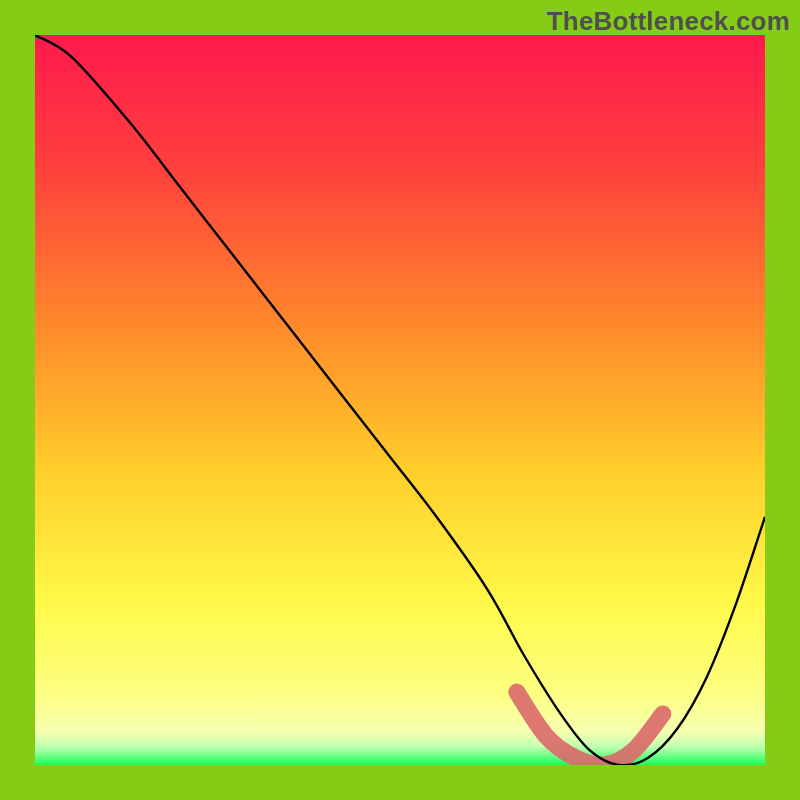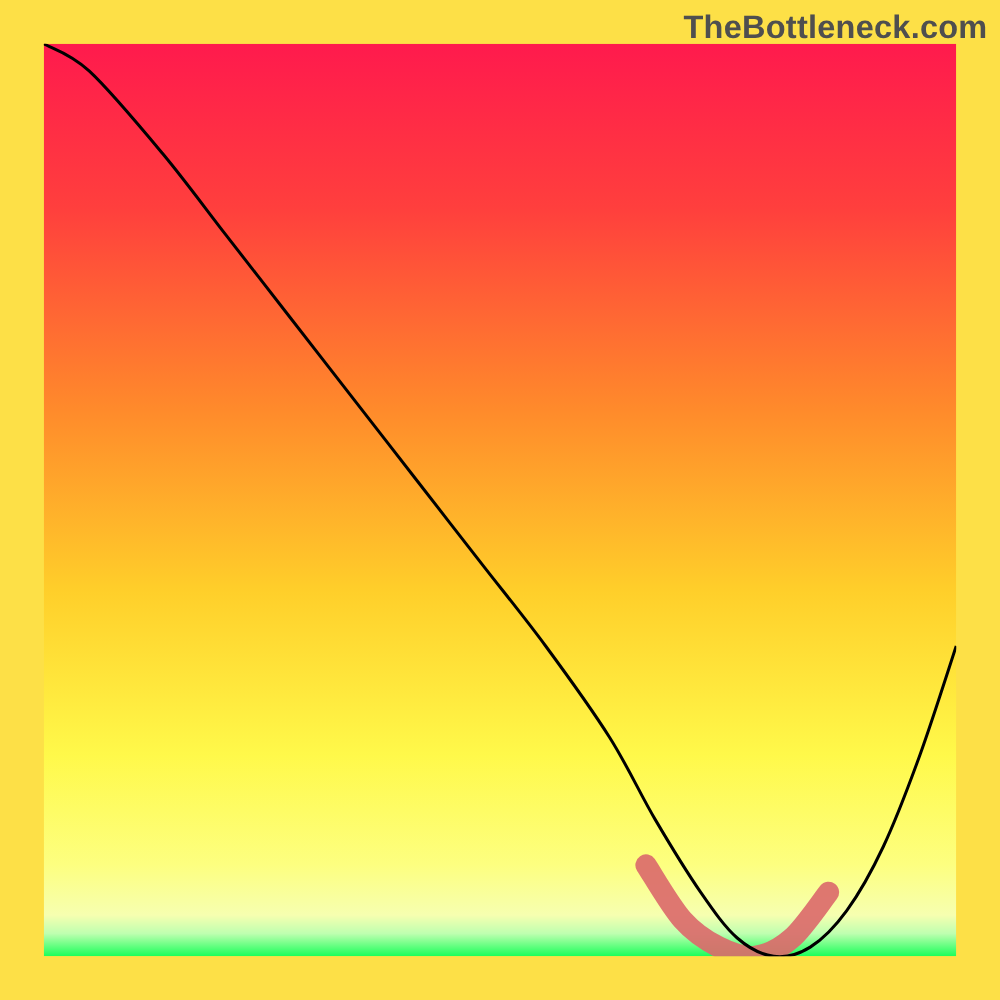--- a/index.html
+++ b/index.html
@@ -10,21 +10,21 @@
     background: #000;
     overflow: hidden;
     font-family: Arial, Helvetica, sans-serif;
   }
   .frame {
     position: absolute;
     top: 0;
     left: 0;
     width: 800px;
     height: 800px;
-    background: #fde047;
+    background: #84cc16;
   }
   .watermark {
     position: absolute;
     top: 6px;
     right: 10px;
     color: #4f4f4f;
     font-size: 26px;
     font-weight: 600;
     letter-spacing: 0.2px;
     pointer-events: none;

